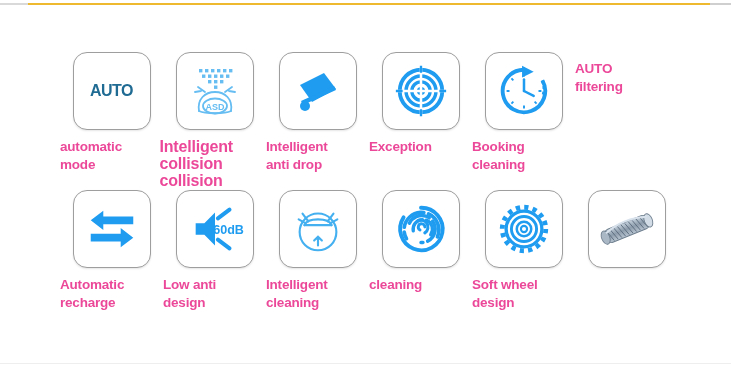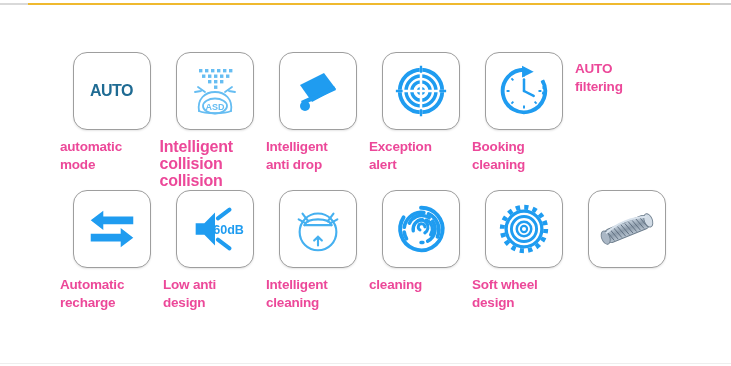--- a/index.html
+++ b/index.html
@@ -191,21 +191,20 @@
         <g stroke="#1f9cf0" stroke-width="2.4">
           <line x1="30" y1="4" x2="30" y2="11"></line>
           <line x1="30" y1="49" x2="30" y2="56"></line>
           <line x1="4" y1="30" x2="11" y2="30"></line>
           <line x1="49" y1="30" x2="56" y2="30"></line>
         </g>
       </svg>
     </div>
     <div class="label">
       <div>Exception</div>
-      <div>alert</div>
     </div>
   </div>
 
   <div class="cell">
     <div class="tile">
       <svg width="58" height="58" viewBox="0 0 60 60">
         <g fill="none" stroke="#1f9cf0" stroke-width="4">
           <path d="M30 8 A22 22 0 1 0 49 19" stroke-dasharray="0"></path>
         </g>
         <g fill="none" stroke="#1f9cf0" stroke-width="3.4" stroke-dasharray="3 3">

